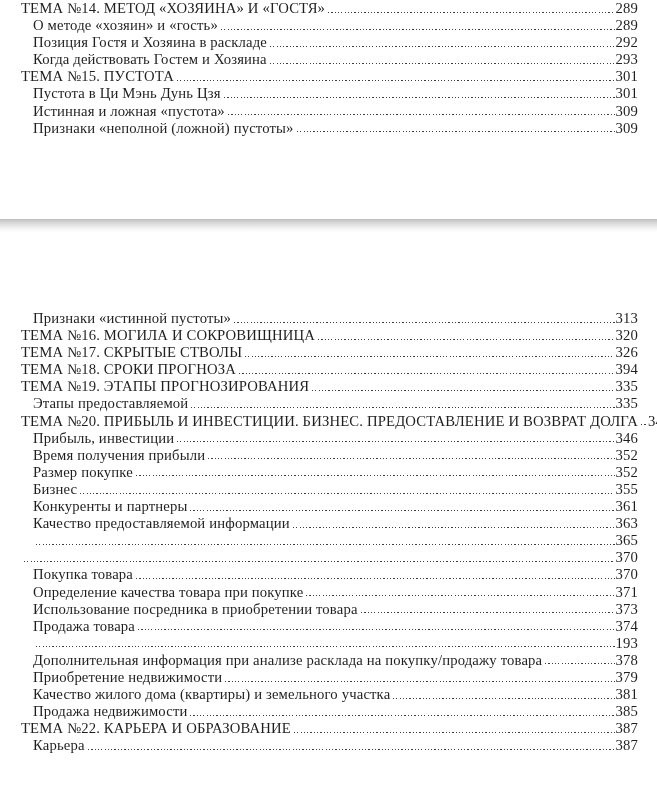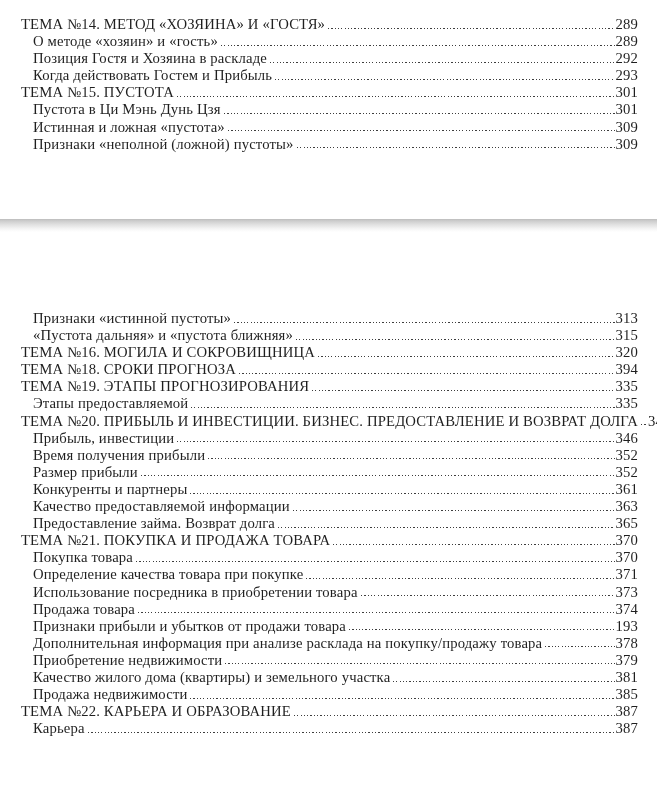--- a/index.html
+++ b/index.html
@@ -7,21 +7,21 @@
     width: 657px;
     height: 800px;
     background: #ffffff;
     overflow: hidden;
     font-family: "Liberation Serif", "DejaVu Serif", serif;
     color: #1f1f1f;
   }
   .viewport { width: 657px; height: 800px; position: relative; background: #ffffff; }
 
   .page { background: #ffffff; box-sizing: border-box; }
-  .page-1 { height: 219px; padding-top: 16px; }
+  .page-1 { height: 219px; padding-top: 0; }
   .page-gap {
     height: 13px;
     background: linear-gradient(to bottom,
       #bdbdbd 0%, #cccccc 14%, #e2e2e2 45%, #f5f5f5 76%, #ffffff 100%);
   }
   .page-2 { padding-top: 78px; }
 
   .toc-row {
     display: flex;
     align-items: baseline;
@@ -68,21 +68,21 @@
           <span class="toc-title">О методе «хозяин» и «гость»</span>
           <span class="toc-dots"></span>
           <span class="toc-page">289</span>
         </div>
         <div class="toc-row lvl-sub">
           <span class="toc-title">Позиция Гостя и Хозяина в раскладе</span>
           <span class="toc-dots"></span>
           <span class="toc-page">292</span>
         </div>
         <div class="toc-row lvl-sub">
-          <span class="toc-title">Когда действовать Гостем и Прибыль</span>
+          <span class="toc-title">Когда действовать Гостем и Хозяина</span>
           <span class="toc-dots"></span>
           <span class="toc-page">293</span>
         </div>
         <div class="toc-row lvl-theme">
           <span class="toc-title">ТЕМА №15. ПУСТОТА</span>
           <span class="toc-dots"></span>
           <span class="toc-page">301</span>
         </div>
         <div class="toc-row lvl-sub">
           <span class="toc-title">Пустота в Ци Мэнь Дунь Цзя</span>
@@ -102,31 +102,31 @@
       </div>
   </section>
   <div class="page-gap"></div>
   <section class="page page-2">
     <div class="toc" id="toc2">
         <div class="toc-row lvl-sub">
           <span class="toc-title">Признаки «истинной пустоты»</span>
           <span class="toc-dots"></span>
           <span class="toc-page">313</span>
         </div>
-        <div class="toc-row lvl-sub">
-          <span class="toc-title">«Пустота дальняя» и «пустота ближняя»</span>
-          <span class="toc-dots"></span>
-          <span class="toc-page">315</span>
-        </div>
         <div class="toc-row lvl-theme">
           <span class="toc-title">ТЕМА №16. МОГИЛА И СОКРОВИЩНИЦА</span>
           <span class="toc-dots"></span>
           <span class="toc-page">320</span>
         </div>
         <div class="toc-row lvl-theme">
+          <span class="toc-title">ТЕМА №17. СКРЫТЫЕ СТВОЛЫ</span>
+          <span class="toc-dots"></span>
+          <span class="toc-page">326</span>
+        </div>
+        <div class="toc-row lvl-theme">
           <span class="toc-title">ТЕМА №18. СРОКИ ПРОГНОЗА</span>
           <span class="toc-dots"></span>
           <span class="toc-page">394</span>
         </div>
         <div class="toc-row lvl-theme">
           <span class="toc-title">ТЕМА №19. ЭТАПЫ ПРОГНОЗИРОВАНИЯ</span>
           <span class="toc-dots"></span>
           <span class="toc-page">335</span>
         </div>
         <div class="toc-row lvl-sub">
@@ -143,41 +143,44 @@
           <span class="toc-title">Прибыль, инвестиции</span>
           <span class="toc-dots"></span>
           <span class="toc-page">346</span>
         </div>
         <div class="toc-row lvl-sub">
           <span class="toc-title">Время получения прибыли</span>
           <span class="toc-dots"></span>
           <span class="toc-page">352</span>
         </div>
         <div class="toc-row lvl-sub">
-          <span class="toc-title">Размер прибыли</span>
+          <span class="toc-title">Размер покупке</span>
           <span class="toc-dots"></span>
           <span class="toc-page">352</span>
         </div>
         <div class="toc-row lvl-sub">
+          <span class="toc-title">Бизнес</span>
+          <span class="toc-dots"></span>
+          <span class="toc-page">355</span>
+        </div>
+        <div class="toc-row lvl-sub">
           <span class="toc-title">Конкуренты и партнеры</span>
           <span class="toc-dots"></span>
           <span class="toc-page">361</span>
         </div>
         <div class="toc-row lvl-sub">
           <span class="toc-title">Качество предоставляемой информации</span>
           <span class="toc-dots"></span>
           <span class="toc-page">363</span>
         </div>
         <div class="toc-row lvl-sub">
-          <span class="toc-title">Предоставление займа. Возврат долга</span>
           <span class="toc-dots"></span>
           <span class="toc-page">365</span>
         </div>
         <div class="toc-row lvl-theme">
-          <span class="toc-title">ТЕМА №21. ПОКУПКА И ПРОДАЖА ТОВАРА</span>
           <span class="toc-dots"></span>
           <span class="toc-page">370</span>
         </div>
         <div class="toc-row lvl-sub">
           <span class="toc-title">Покупка товара</span>
           <span class="toc-dots"></span>
           <span class="toc-page">370</span>
         </div>
         <div class="toc-row lvl-sub">
           <span class="toc-title">Определение качества товара при покупке</span>
@@ -188,21 +191,20 @@
           <span class="toc-title">Использование посредника в приобретении товара</span>
           <span class="toc-dots"></span>
           <span class="toc-page">373</span>
         </div>
         <div class="toc-row lvl-sub">
           <span class="toc-title">Продажа товара</span>
           <span class="toc-dots"></span>
           <span class="toc-page">374</span>
         </div>
         <div class="toc-row lvl-sub">
-          <span class="toc-title">Признаки прибыли и убытков от продажи товара</span>
           <span class="toc-dots"></span>
           <span class="toc-page">193</span>
         </div>
         <div class="toc-row lvl-sub">
           <span class="toc-title">Дополнительная информация при анализе расклада на покупку/продажу товара</span>
           <span class="toc-dots"></span>
           <span class="toc-page">378</span>
         </div>
         <div class="toc-row lvl-sub">
           <span class="toc-title">Приобретение недвижимости</span>

